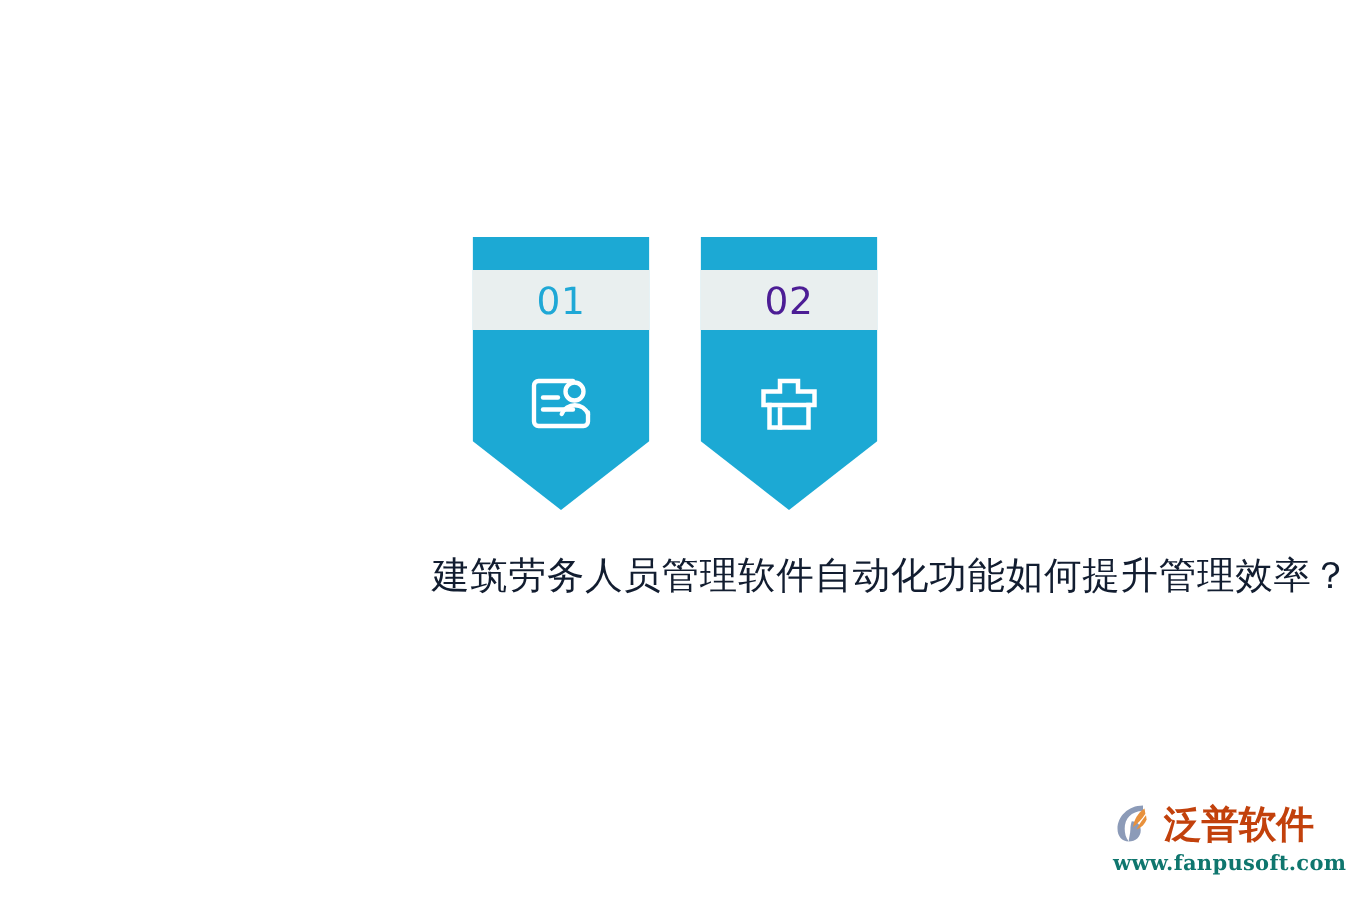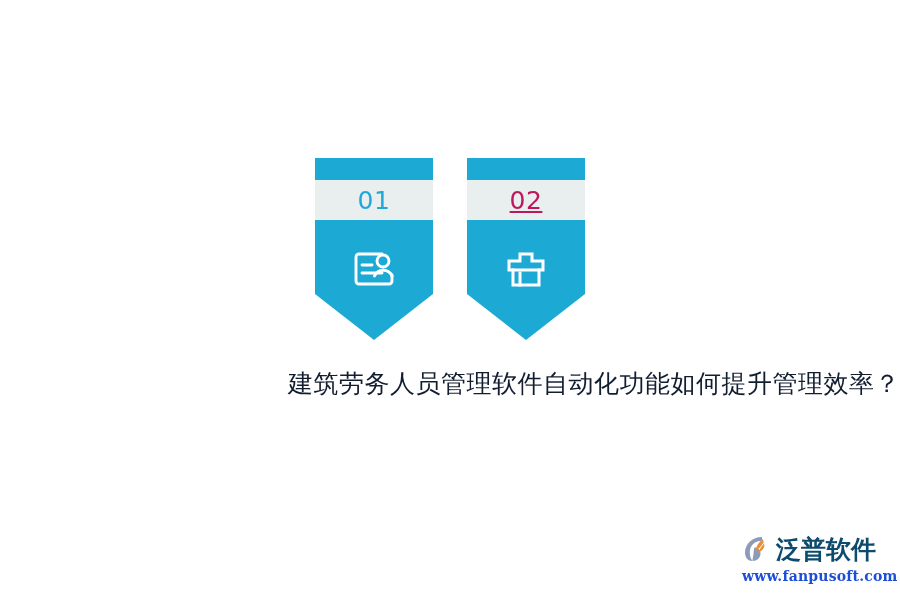--- a/index.html
+++ b/index.html
@@ -169,21 +169,21 @@
           <circle cx="31" cy="11" r="6"></circle>
 
           <path d="M22.5 26 A9.5 9.5 0 0 1 40 26"></path>
         </svg>
       </div>
     </div>
 
     <div class="banner">
       <div class="banner-shape" style="background: rgb(28, 169, 212);"></div>
       <div class="banner-band" style="background: rgb(233, 239, 239);">
-        <span class="banner-number" style="color: #be185d; text-decoration: underline;">02</span>
+        <span class="banner-number" style="color: #4c1d95;">02</span>
       </div>
       <div class="banner-icon">
         <svg width="40" height="40" viewBox="0 0 40 40" fill="none" stroke="#ffffff" stroke-width="3" stroke-linecap="square" stroke-linejoin="miter">
 
           <path d="M3 12 H14 V5 H26 V12 H37 V21 H3 Z"></path>
 
           <path d="M7 21 V36 H33 V21"></path>
 
           <path d="M14 36 V24"></path>
         </svg>
@@ -200,18 +200,18 @@
       <div id="wm-mark">
         <svg width="30" height="30" viewBox="0 0 30 30" fill="none">
 
           <path d="M20 3 C10 3 3 10.5 3 18.5 C3 23.5 6 27 10.5 27 C8.5 24.5 7.8 21.5 7.8 18.5 C7.8 12 12 6.7 20 6.7 Z" fill="#8c9bb8"></path>
           <path d="M10.5 27 C15 27 18.5 24 18.5 19.5 C18.5 16 16 13.5 12.5 13.5 C12 15 11.6 16.8 11.6 18.6 C11.6 21.8 10.5 24.8 10.5 27 Z" fill="#8c9bb8"></path>
 
           <path d="M21 5 C16.5 8 14 12.5 13.3 17.5 C16.5 15 19.5 12 21.6 8.5 Z" fill="#e8913c"></path>
           <path d="M22 9.5 C19.5 12.5 17.3 15.6 15.6 19 C18.8 18 21.2 15.5 22.4 12.4 Z" fill="#e8913c"></path>
         </svg>
       </div>
-      <div id="wm-name" style="color: #0c4a6e;">泛普软件</div>
+      <div id="wm-name" style="color: #c2410c;">泛普软件</div>
     </div>
-    <div id="wm-url" style="color: #1d4ed8;">www.fanpusoft.com</div>
+    <div id="wm-url" style="color: #0f766e;">www.fanpusoft.com</div>
   </div>
 
 </div>
 
 </body></html>

